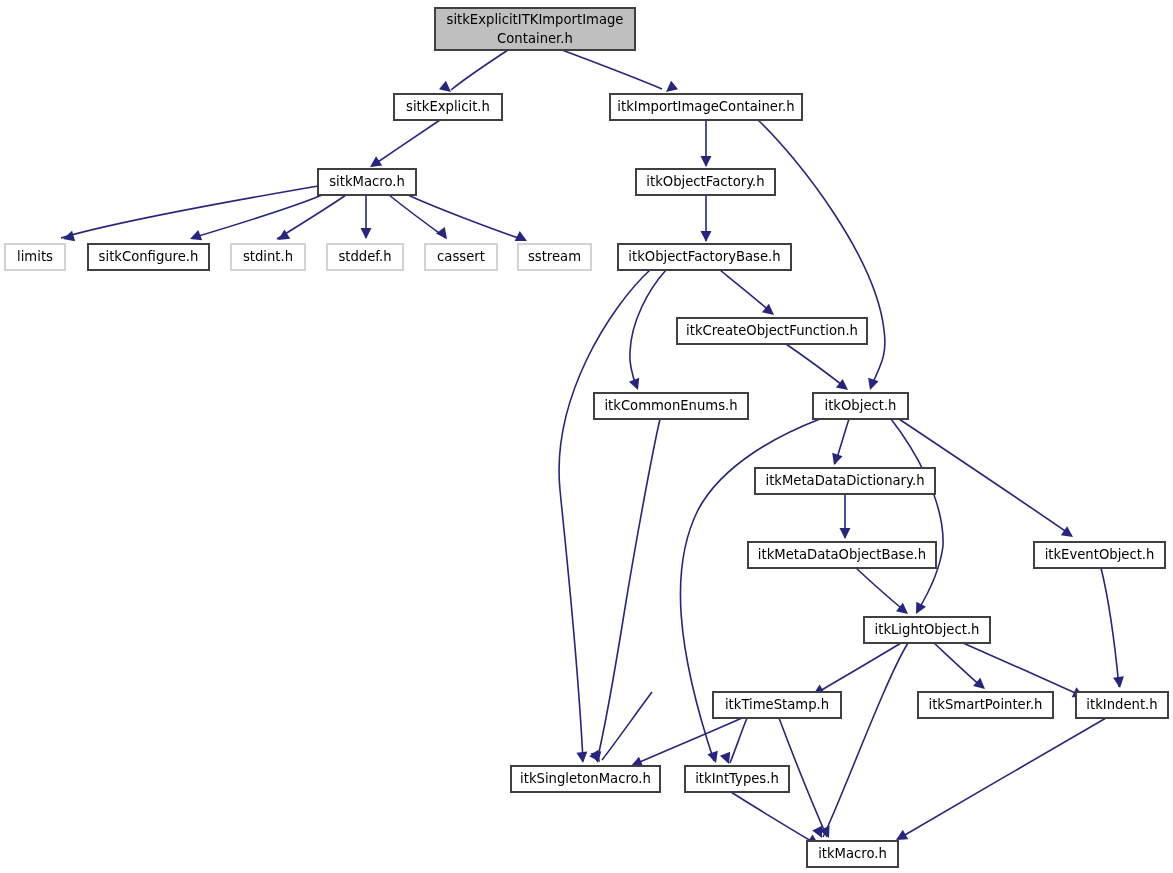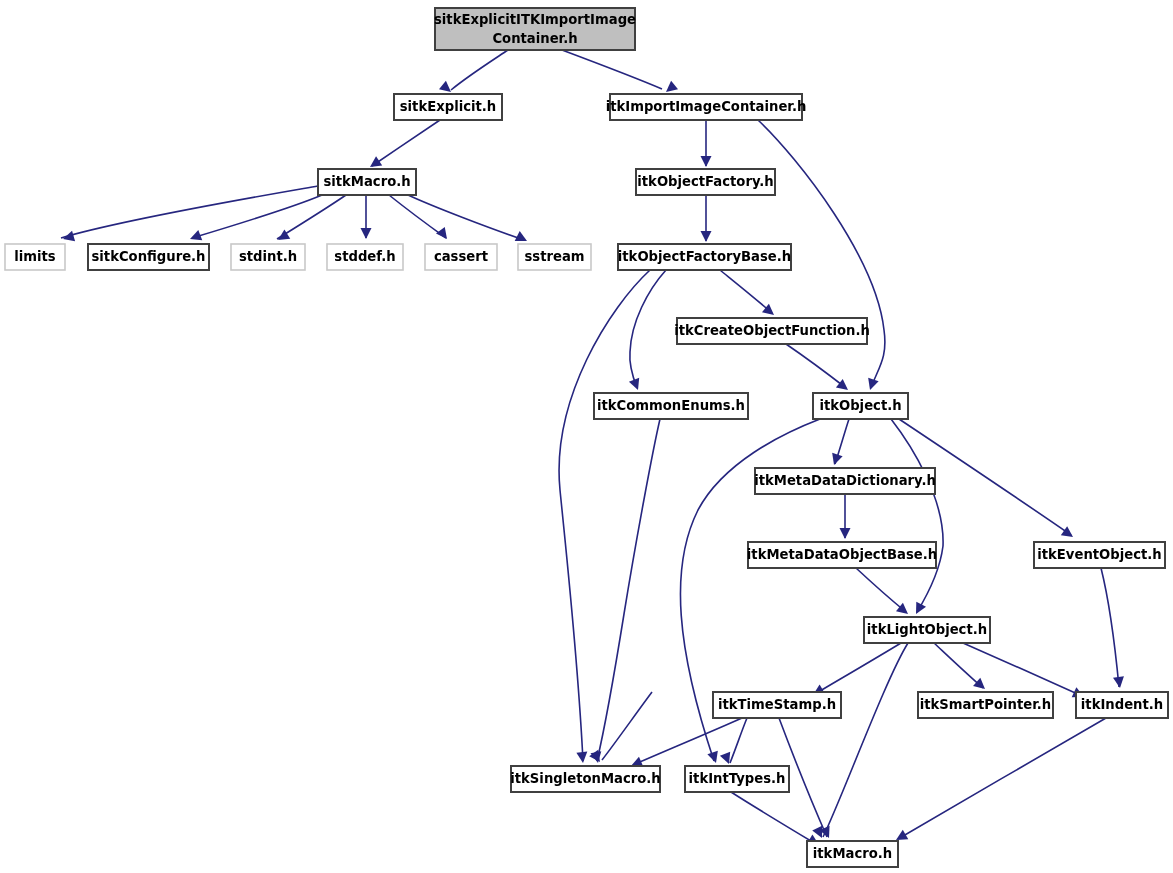--- a/index.html
+++ b/index.html
@@ -11,21 +11,20 @@
   body {
     width: 1173px;
     height: 873px;
     font-family: "DejaVu Sans", "Liberation Sans", sans-serif;
     overflow: hidden;
   }
   #graph-root {
     position: relative;
     width: 957px;
     height: 873px;
-    font-weight: bold;
   }
   svg#dep-graph {
     display: block;
     width: 1173px;
     height: 873px;
   }
   .node-box {
     fill: #ffffff;
     stroke: #404040;
     stroke-width: 2;

